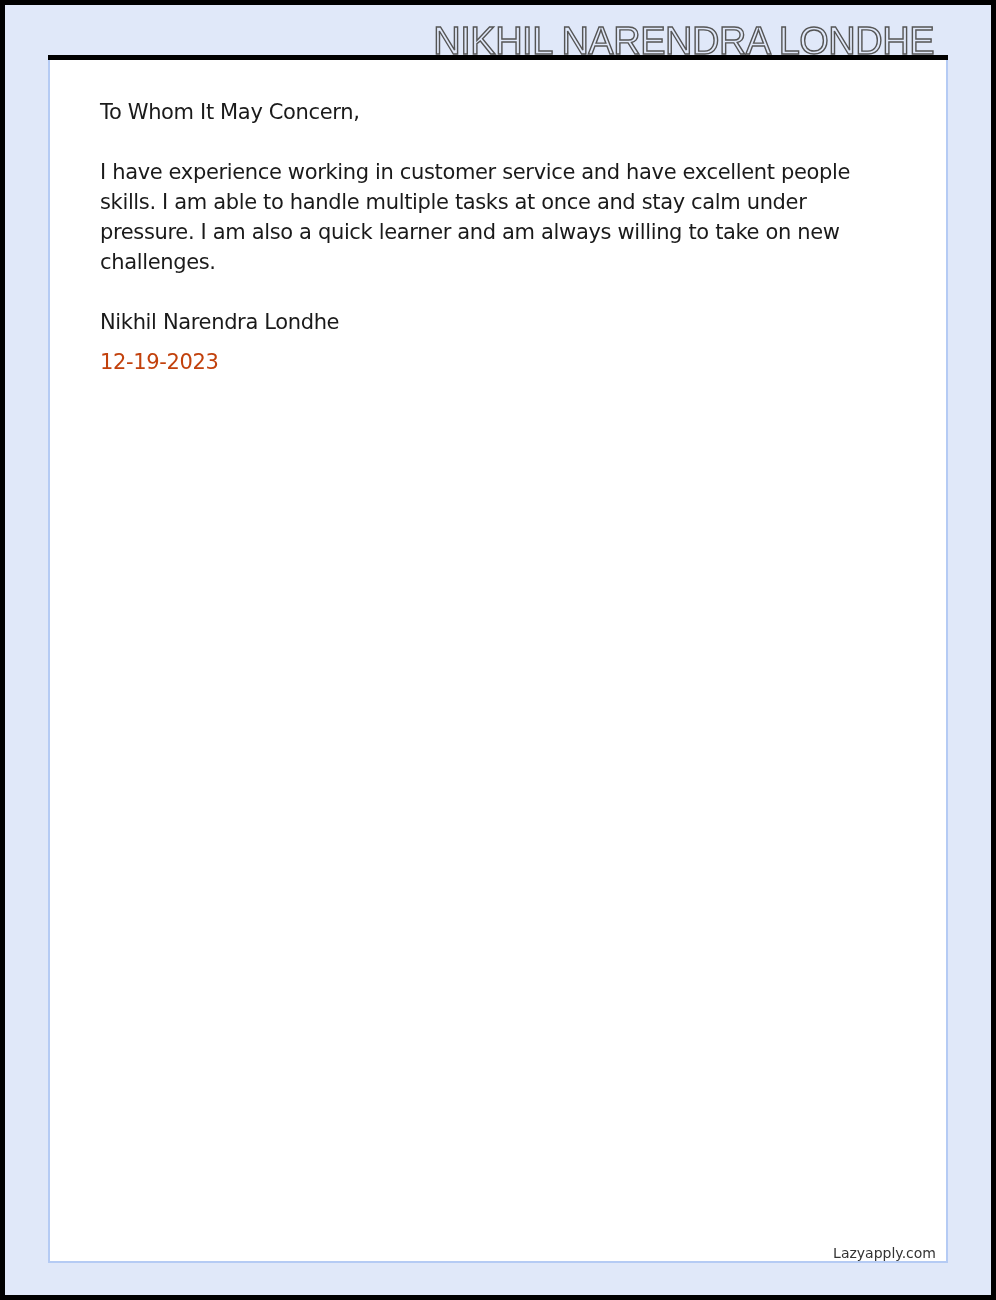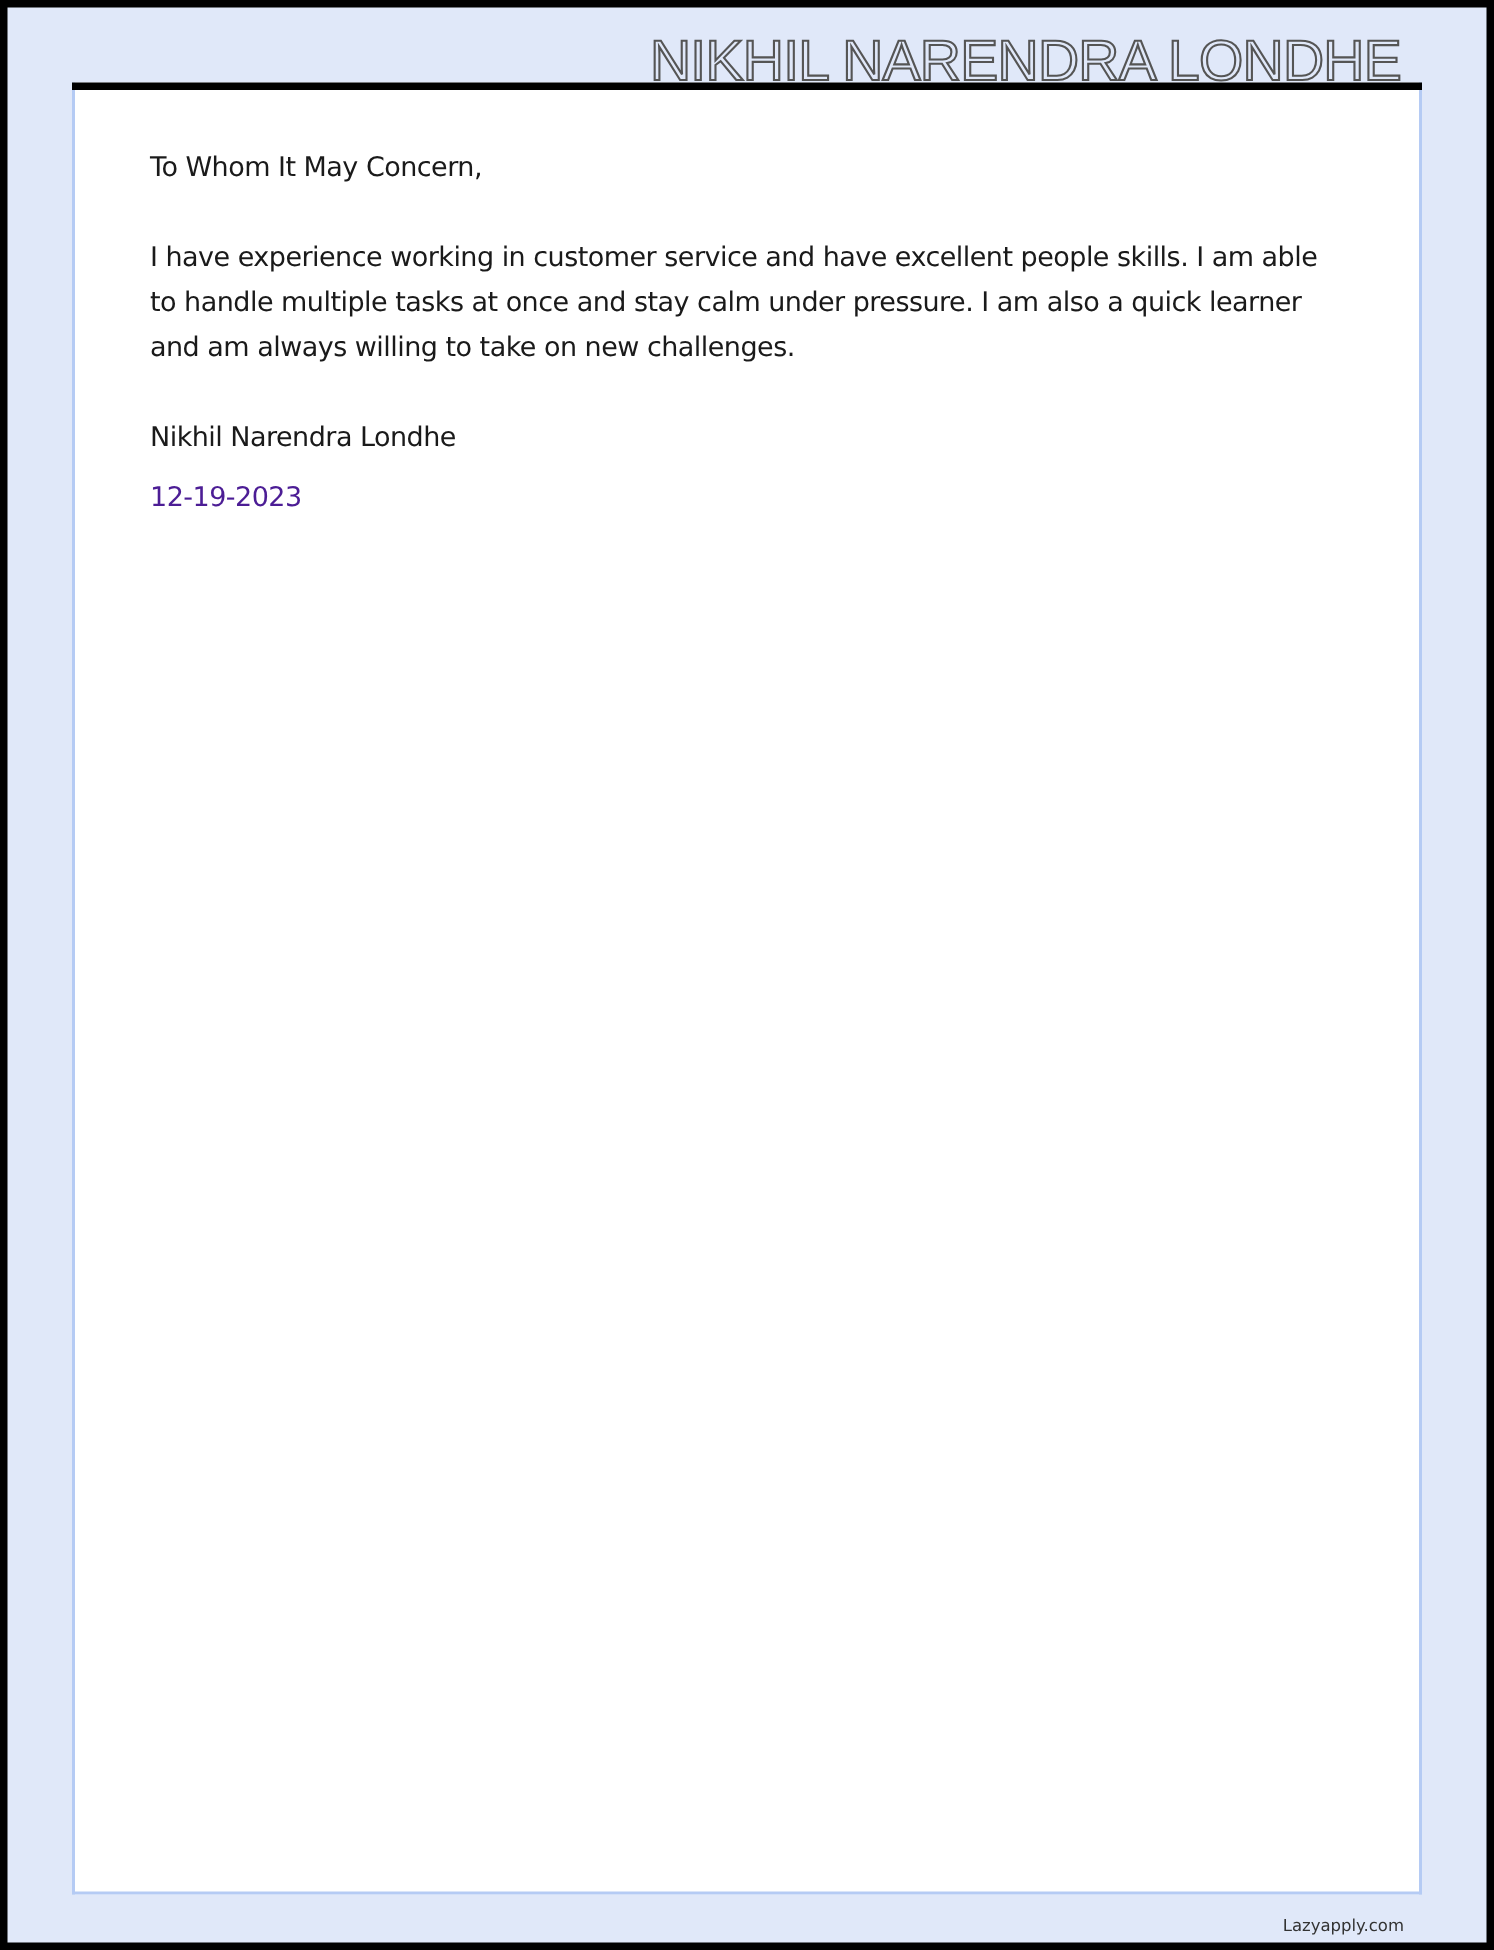--- a/index.html
+++ b/index.html
@@ -24,29 +24,29 @@
       background: #fff;
       border: 2px solid #b5cbf4;
       border-top: none;
     }
     .topbar {
       position: absolute; left: 43px; top: 50px;
       width: 900px; height: 5px; background: #000;
     }
     .body-text {
       position: absolute; left: 95px; top: 92px; width: 800px;
-      font-size: 18px; line-height: 30px; color: #1a1a1a;
+      font-size: 21px; line-height: 30px; color: #1a1a1a;
       letter-spacing: -0.35px;
     }
     .body-text p { margin: 0 0 30px 0; }
     .body-text p.sig { margin-bottom: 10px; }
-    .date { color: #4c1d95; margin: 0; }
+    .date { color: #c2410c; margin: 0; }
     .footer {
       position: absolute; right: 55px; top: 1240px;
-      font-size: 11px; color: #333; margin-top: 32px;
+      font-size: 14px; color: #333;
     }
   </style>
 </head>
 <body>
 
 <div class="title">NIKHIL NARENDRA LONDHE</div>
 <div class="card"></div>
 <div class="topbar"></div>
 
 <div class="body-text">

